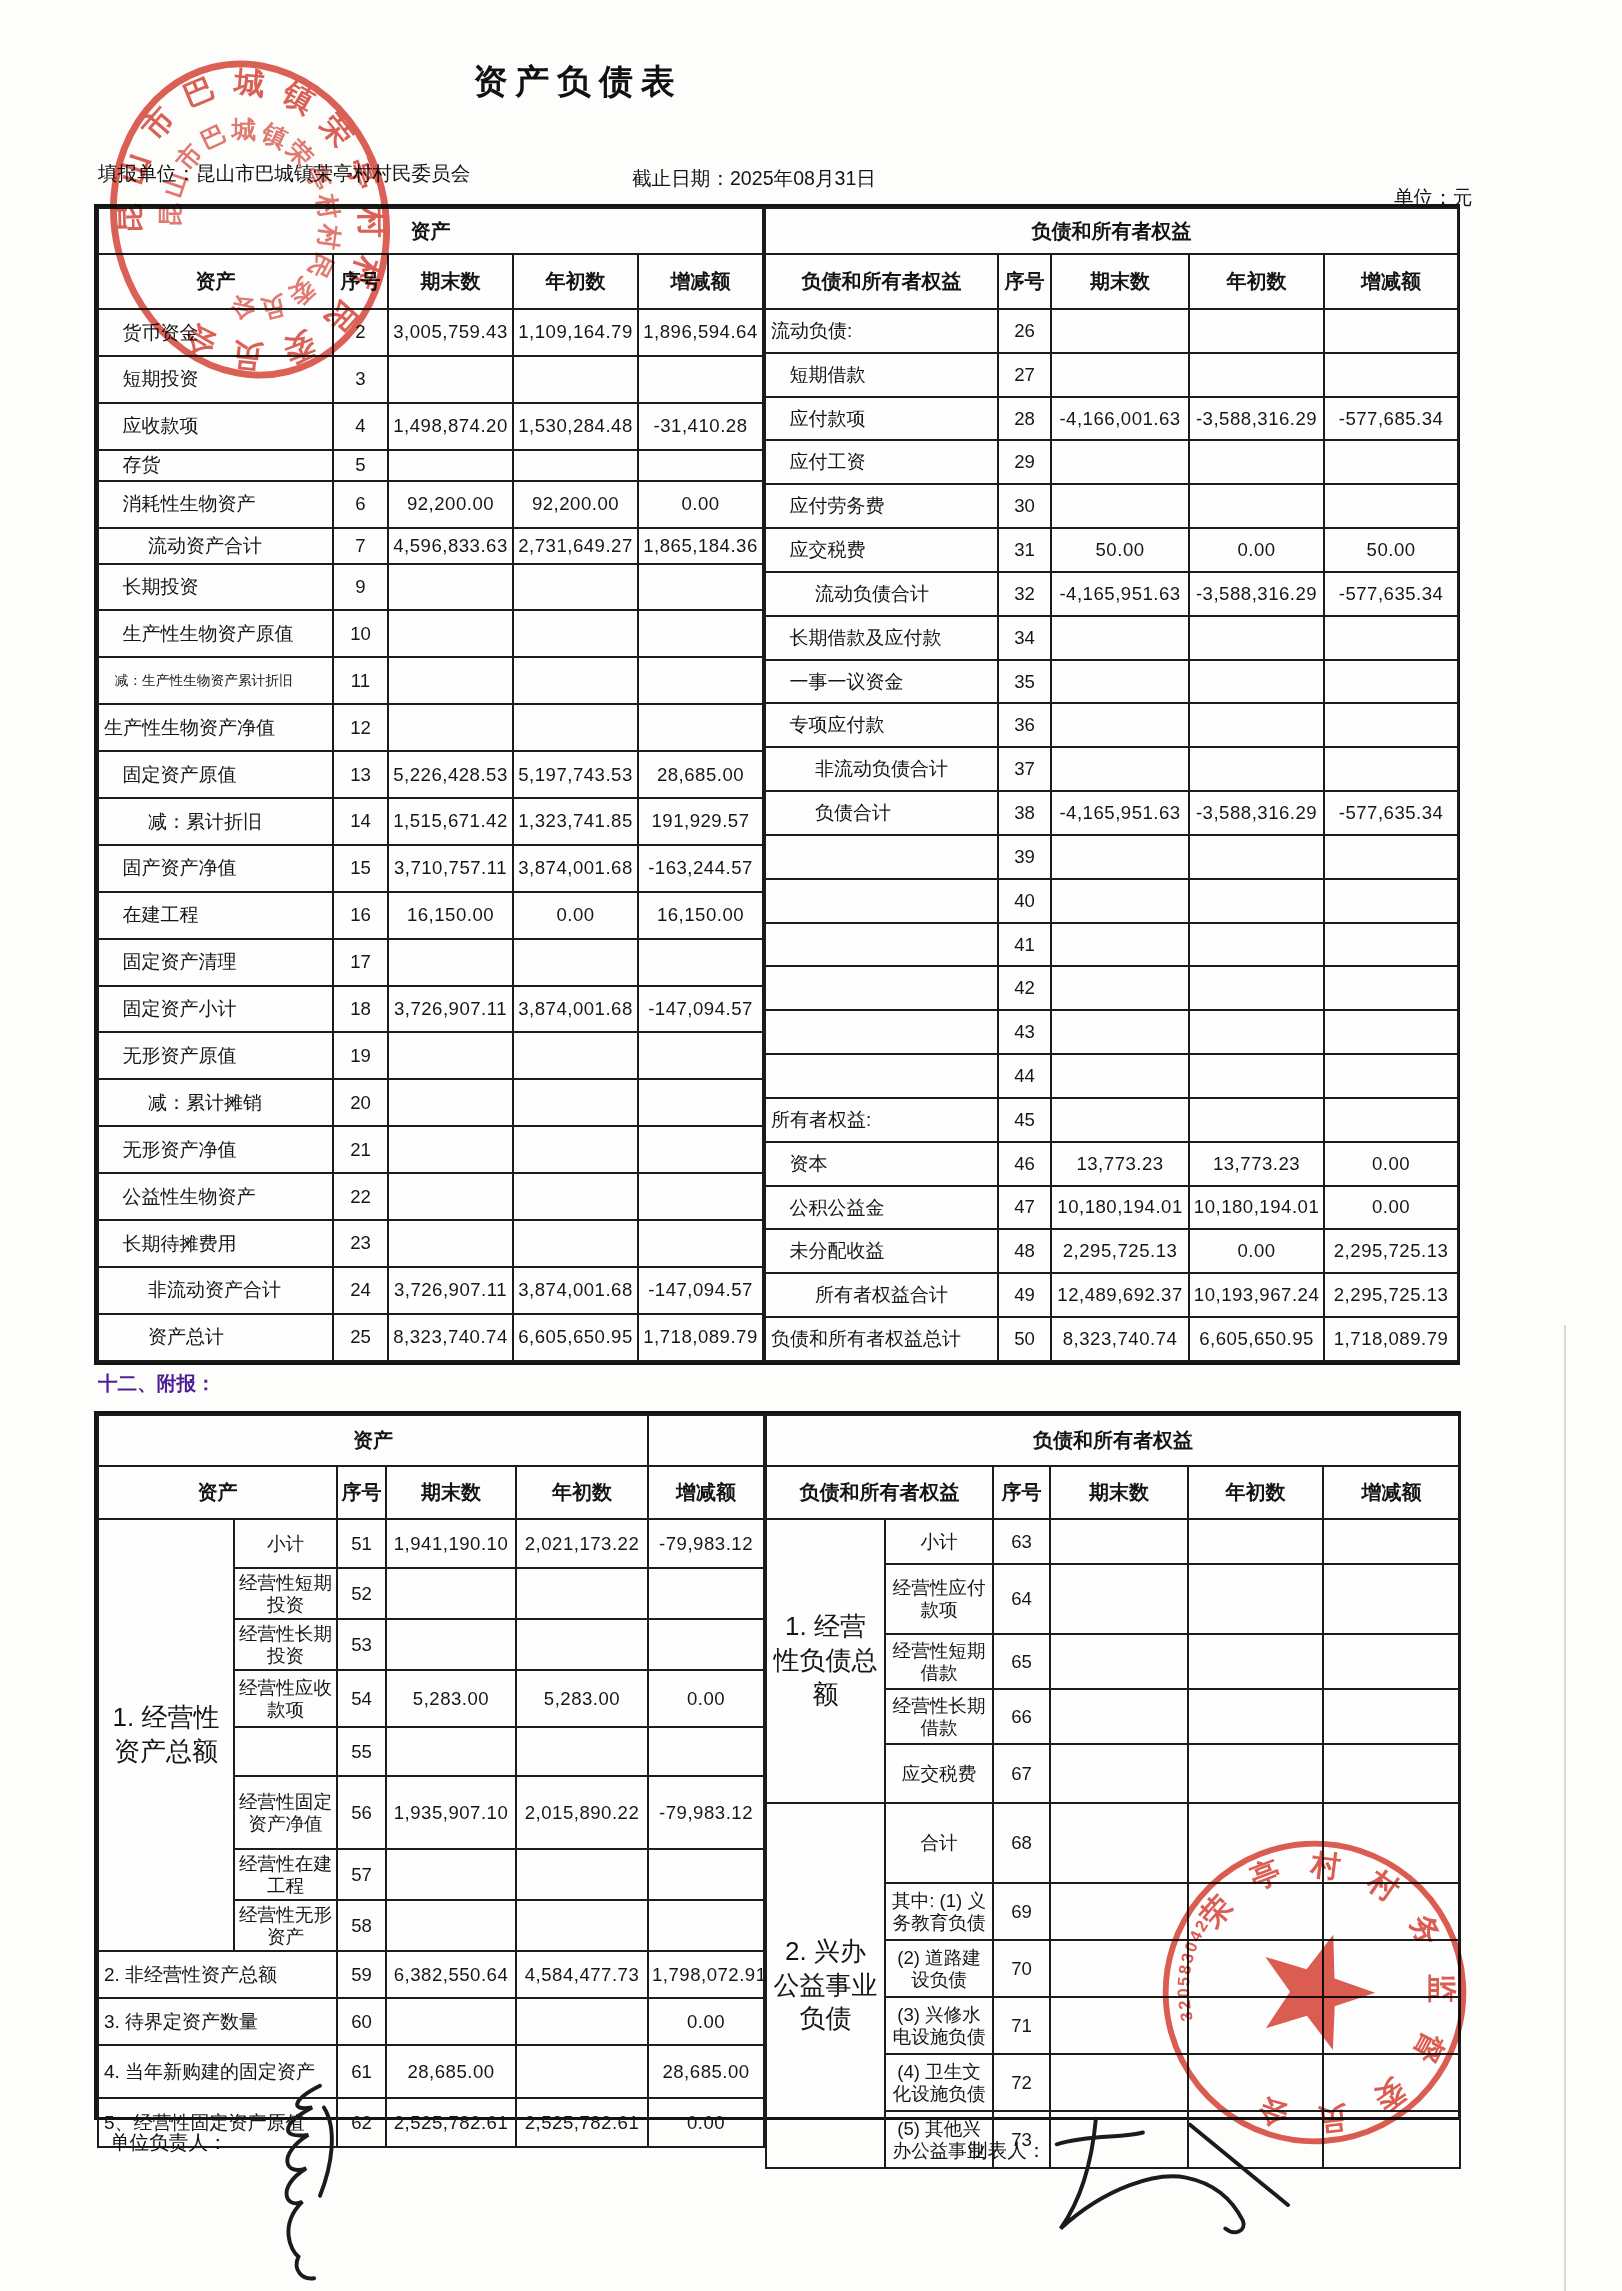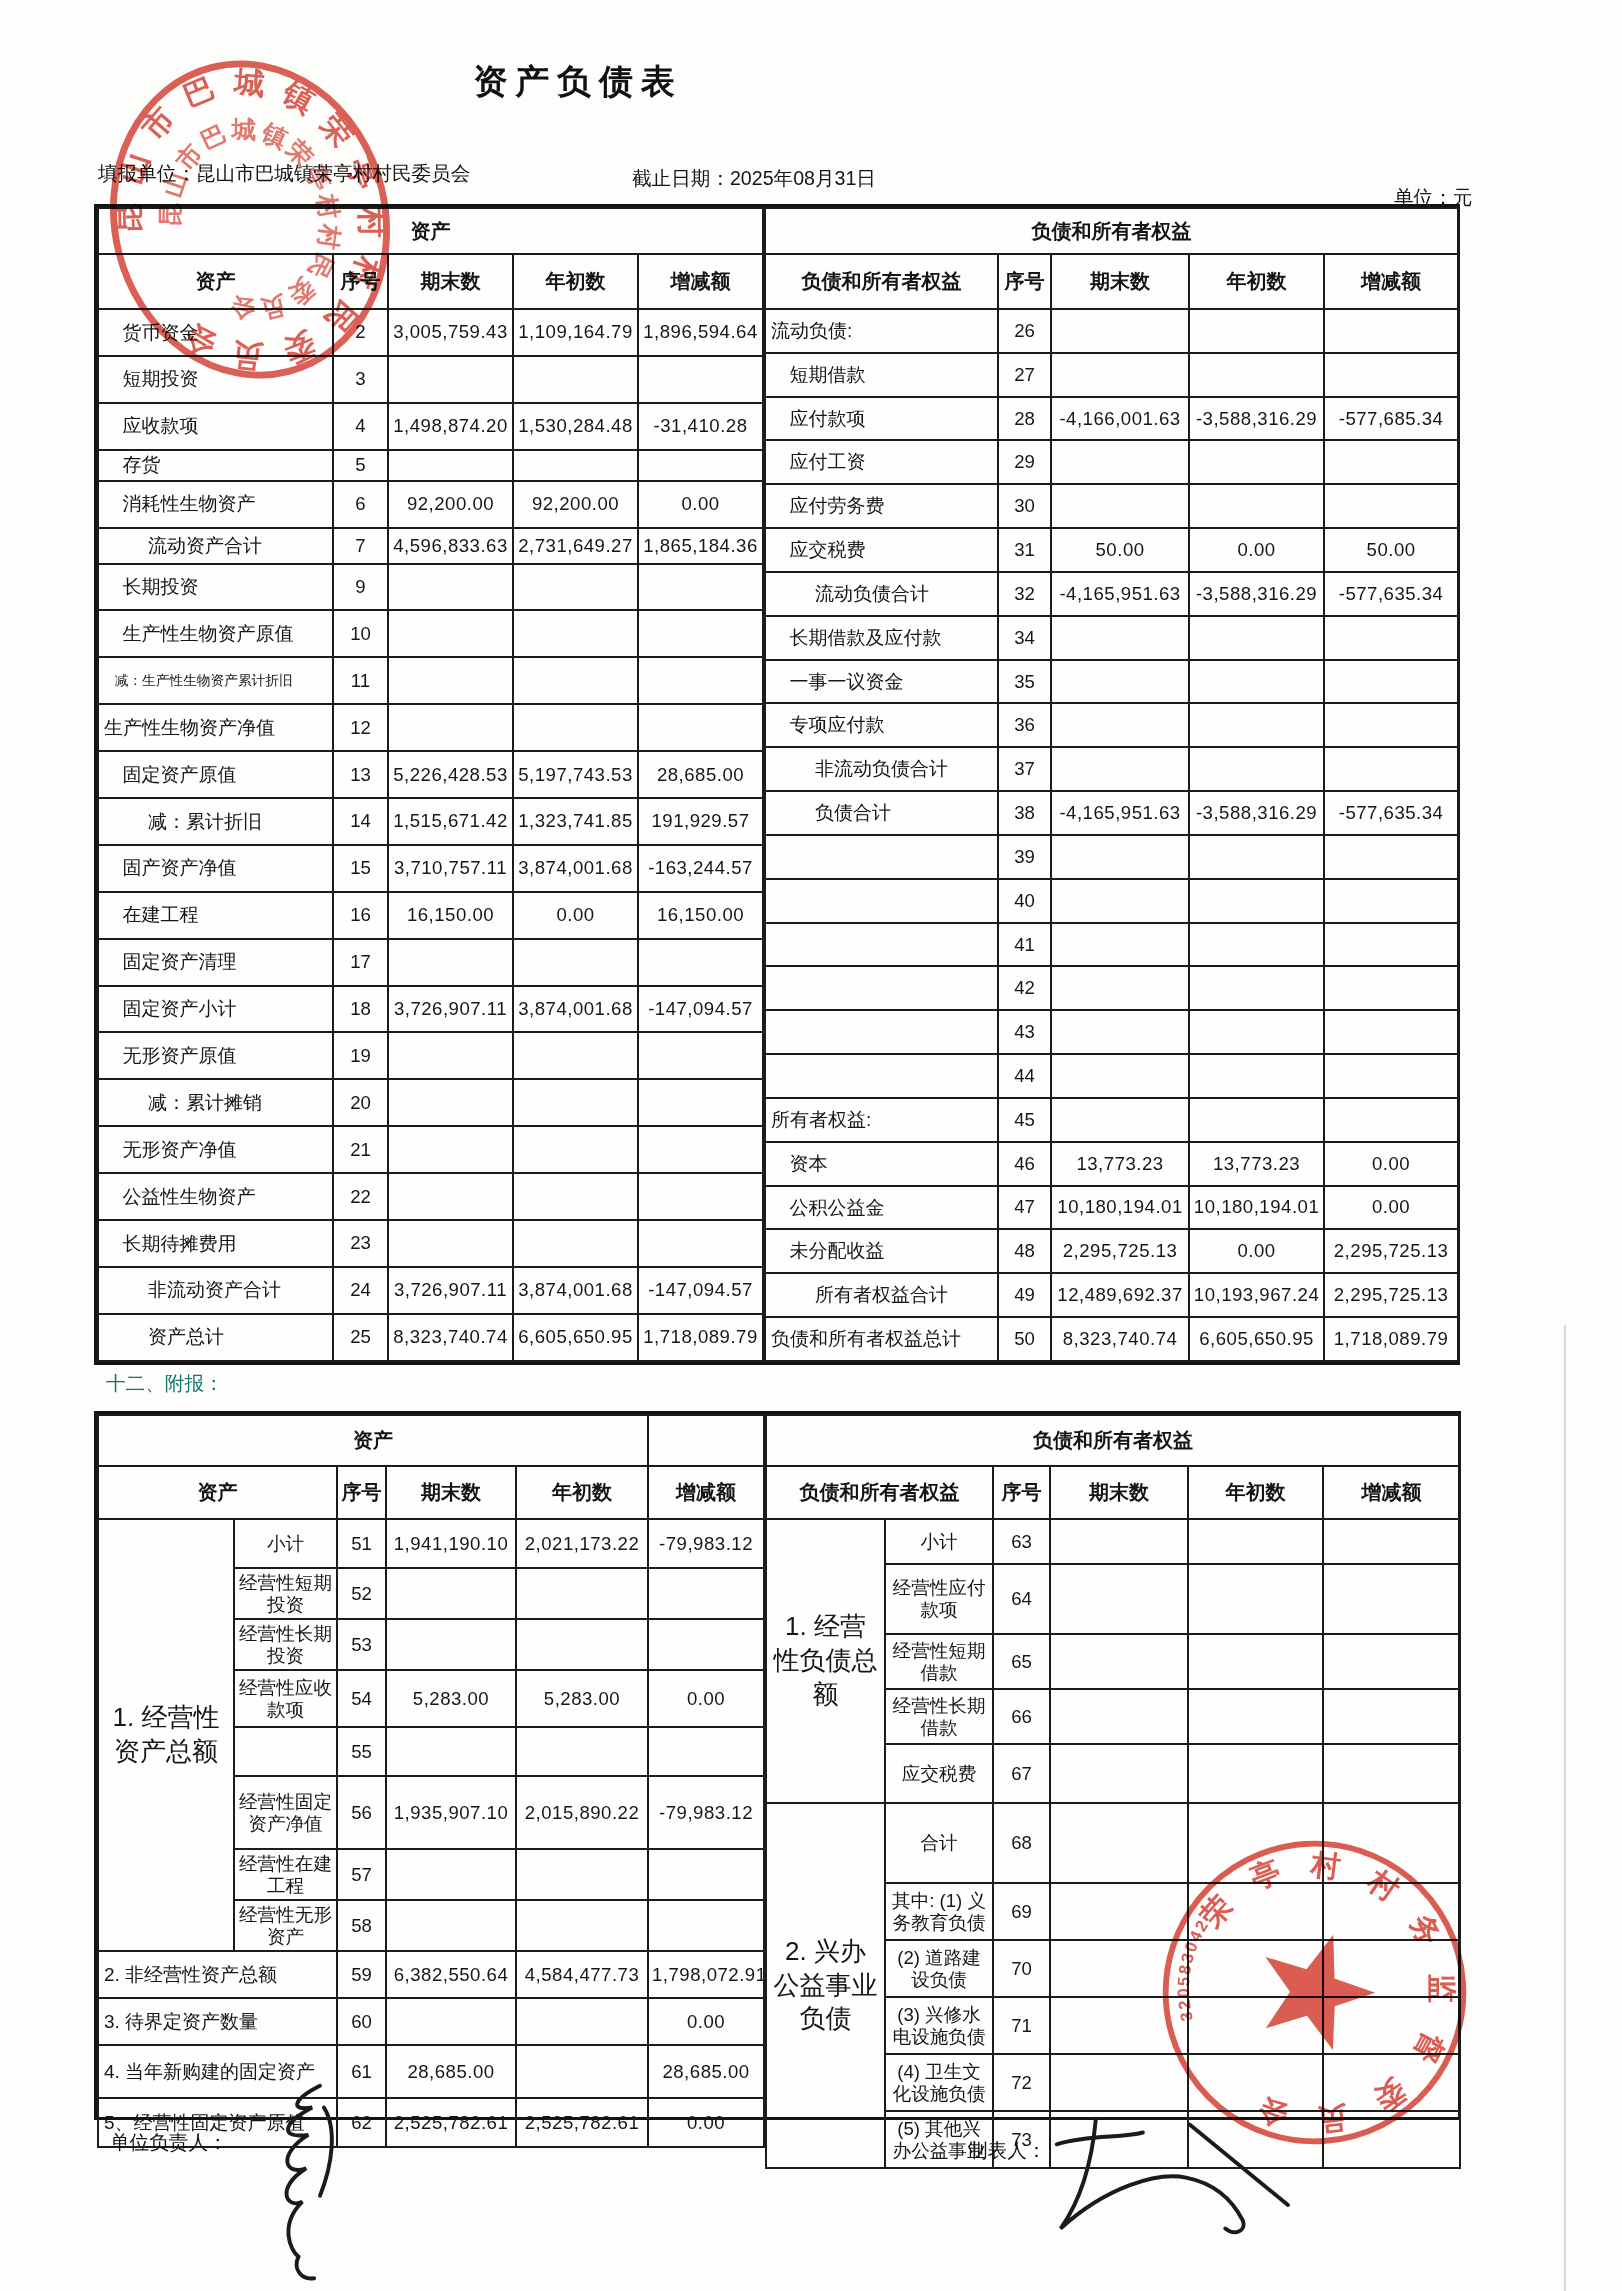--- a/index.html
+++ b/index.html
@@ -34,21 +34,21 @@
   .lbl{text-align:left;font-size:19px;line-height:1.15;}
   .ind0{padding-left:4.9px;}
   .ind1{padding-left:23.5px;}
   .ind2{padding-left:49px;}
   .sm{font-size:13.7px;padding-left:15.7px;}
   .no{text-align:center;font-size:18.6px;}
   .num{text-align:center;font-size:18.6px;letter-spacing:0.5px;white-space:nowrap;}
   .sub{text-align:center;font-size:18.6px;line-height:1.18;padding:2px 2.9px;}
   .grp{text-align:center;font-size:26px;line-height:1.3;padding:2px 5.9px;}
 
-  .appendix-note{position:absolute;left:106px;top:1370px;font-size:19.6px;color:#0f766e;}
+  .appendix-note{position:absolute;left:98px;top:1370px;font-size:19.6px;color:#4c1d95;font-weight:bold;}
   .footer-label{position:absolute;font-size:19.6px;color:#141414;white-space:nowrap;}
   .fl-manager{left:110px;top:2129px;}
   .fl-preparer{left:968px;top:2137px;}
 
   .stamp{position:absolute;pointer-events:none;mix-blend-mode:multiply;}
   .sig{position:absolute;pointer-events:none;}
   .scan-line{position:absolute;left:1564px;top:1325px;width:2px;height:966px;background:#d8d8d6;}
 </style>
 </head>
 <body>

